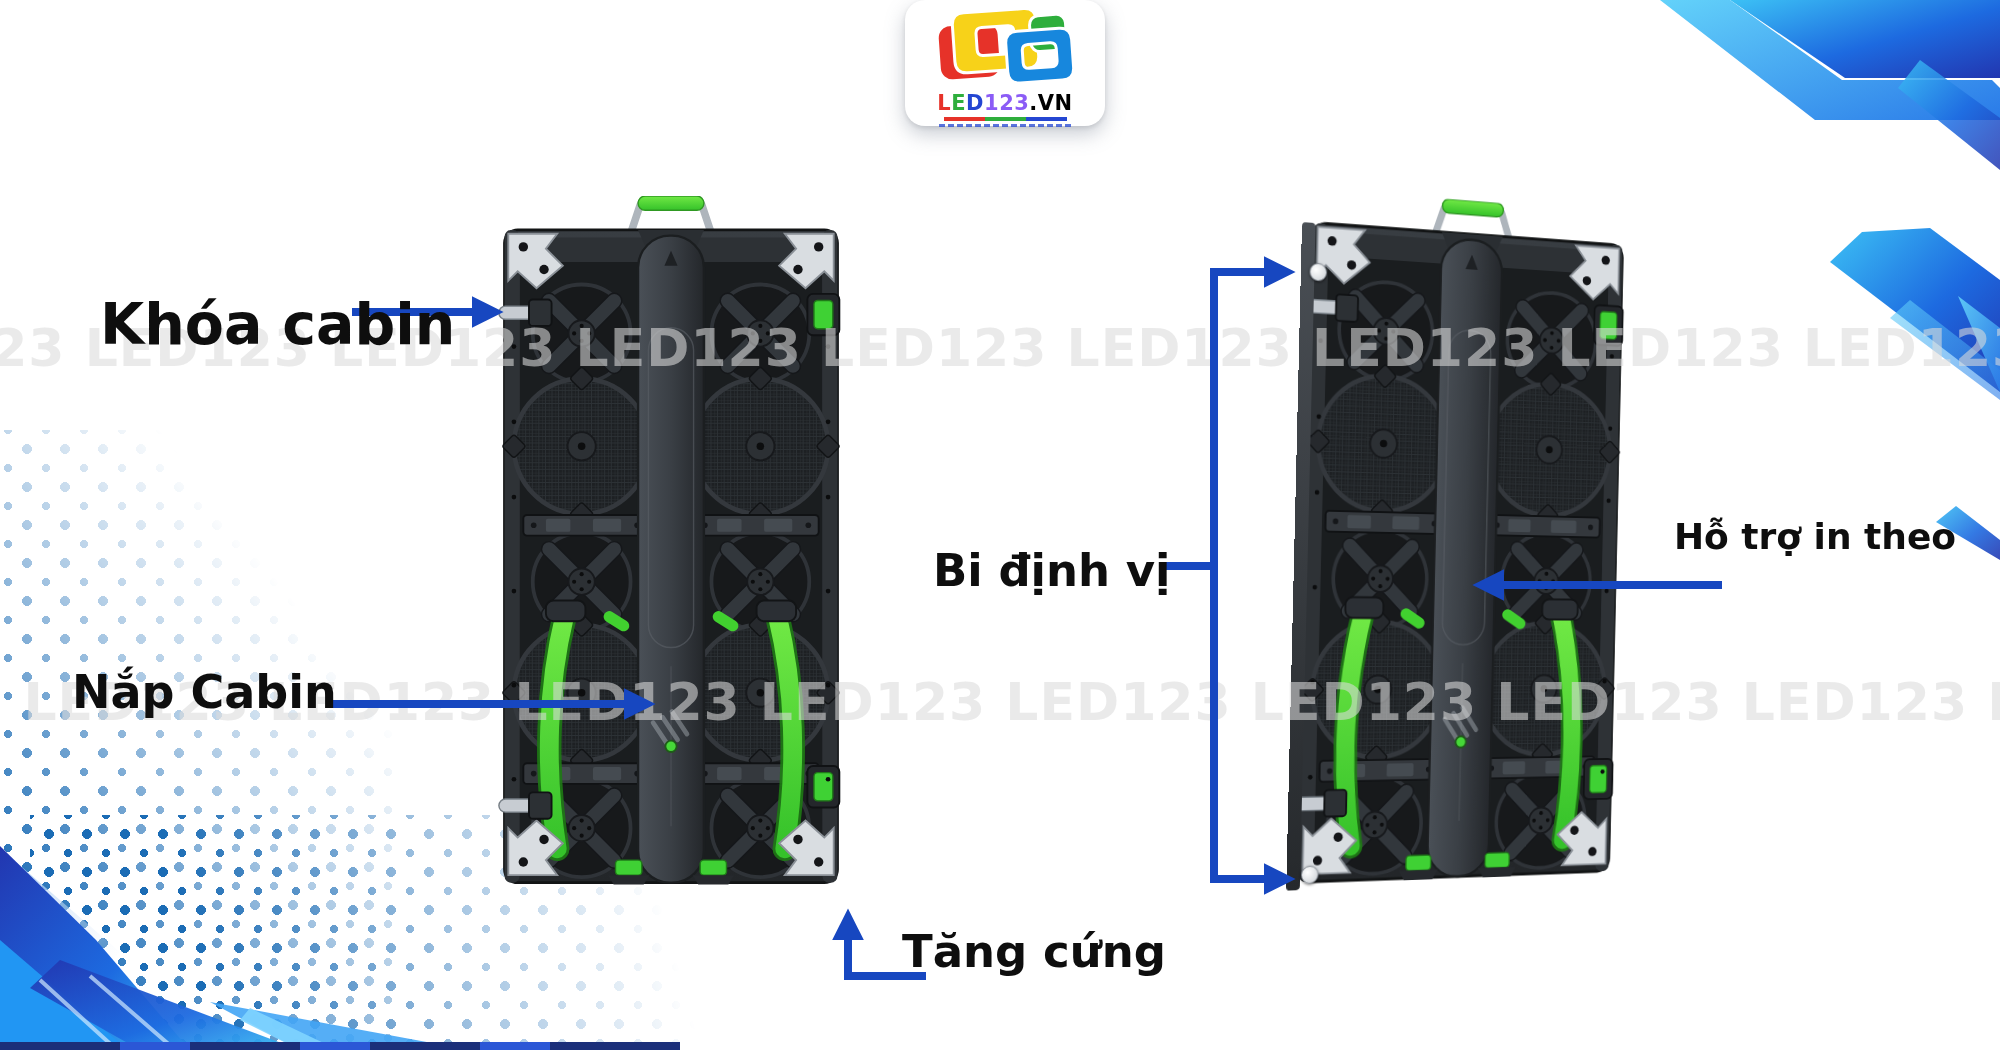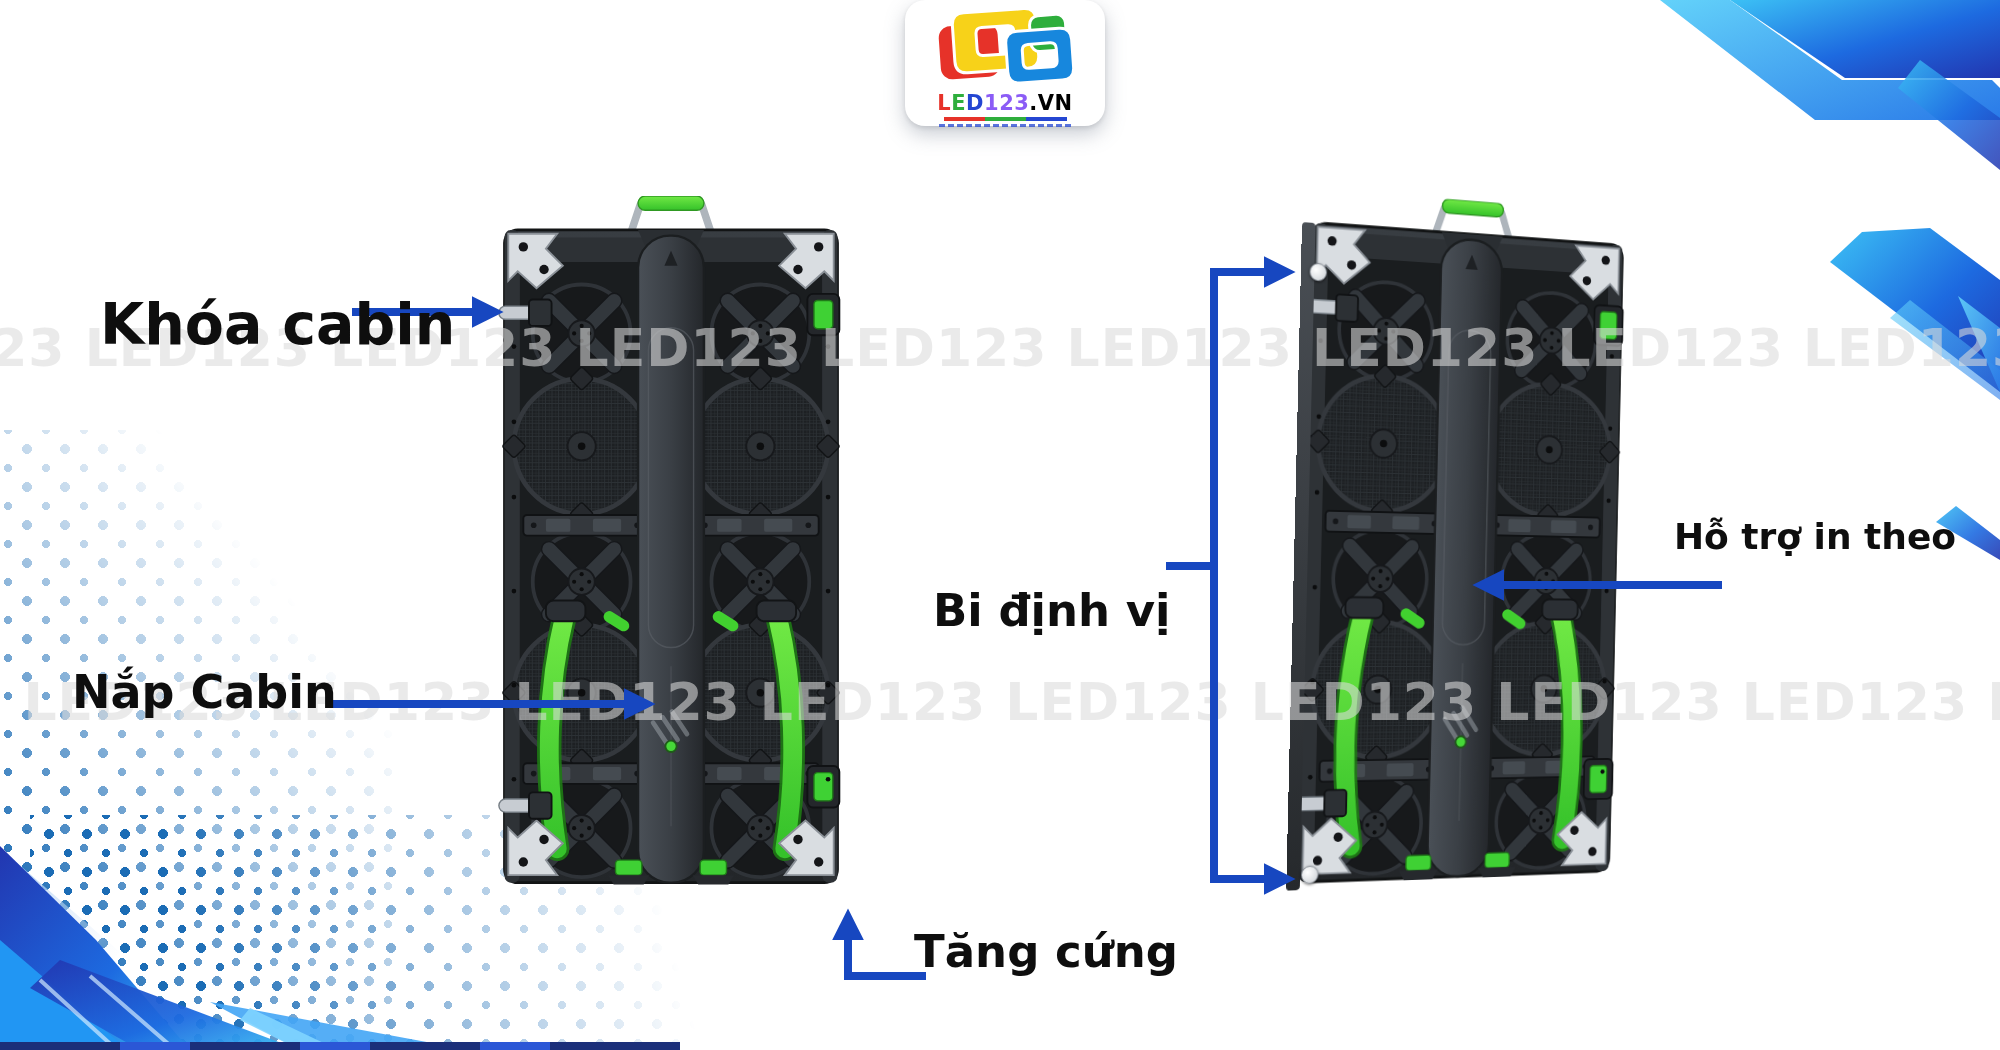--- a/index.html
+++ b/index.html
@@ -49,22 +49,22 @@
         background:radial-gradient(circle at 35% 35%,#ffffff,#c9ced3);
         border:1px solid #8b9198;box-shadow:0 1px 3px rgba(0,0,0,.55);}
   .ball.b1{left:4px;top:82px;}
   .ball.b2{left:10px;top:686px;}
 
   
   .arrows{left:0;top:0;z-index:40;pointer-events:none;}
   .lbl{position:absolute;z-index:50;color:#0e0e0e;font-weight:bold;line-height:1.42;}
   .lbl-khoa{left:100px;top:284px;font-size:57px;text-align:center;}
   .lbl-nap{left:72px;top:660px;font-size:46px;}
-  .lbl-tang{left:902px;top:920px;width:276px;text-align:right;font-size:45px;}
-  .lbl-bi{left:933px;top:539px;font-size:45px;margin-top:40px;}
+  .lbl-tang{left:902px;top:920px;width:276px;text-align:left;font-size:45px;}
+  .lbl-bi{left:933px;top:539px;font-size:45px;}
   .lbl-ho{left:1645px;top:511px;width:340px;text-align:center;font-size:36px;}
 </style>
 </head>
 <body>
 
 <svg width="0" height="0" style="position:absolute" aria-hidden="true">
   <defs>
     <linearGradient id="bodyG" x1="0" y1="0" x2="0" y2="1">
       <stop offset="0" stop-color="#383d42"></stop>
         <stop offset="1" stop-color="#232629"></stop>

